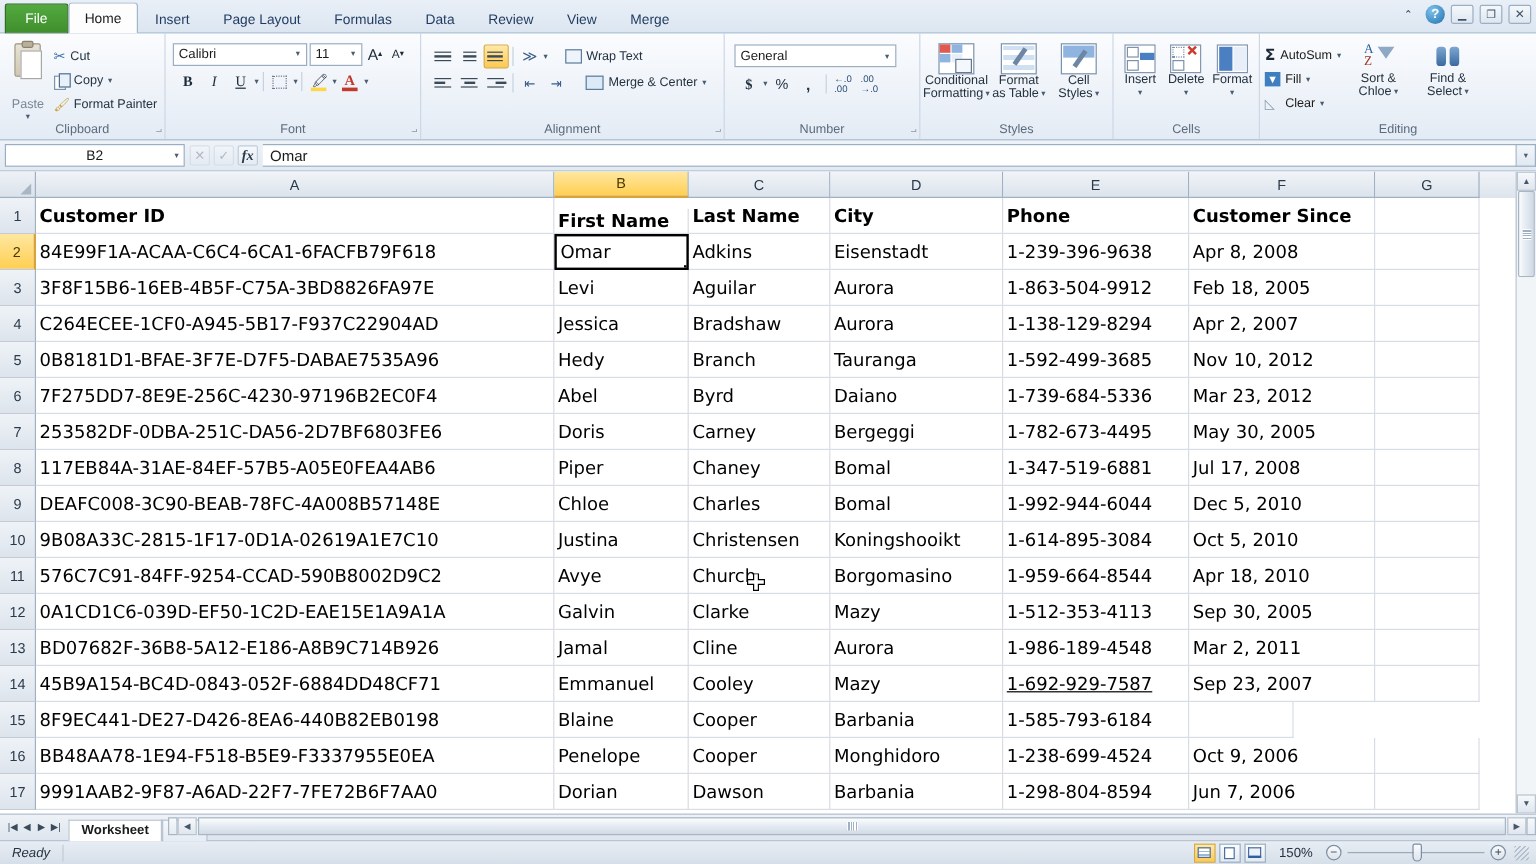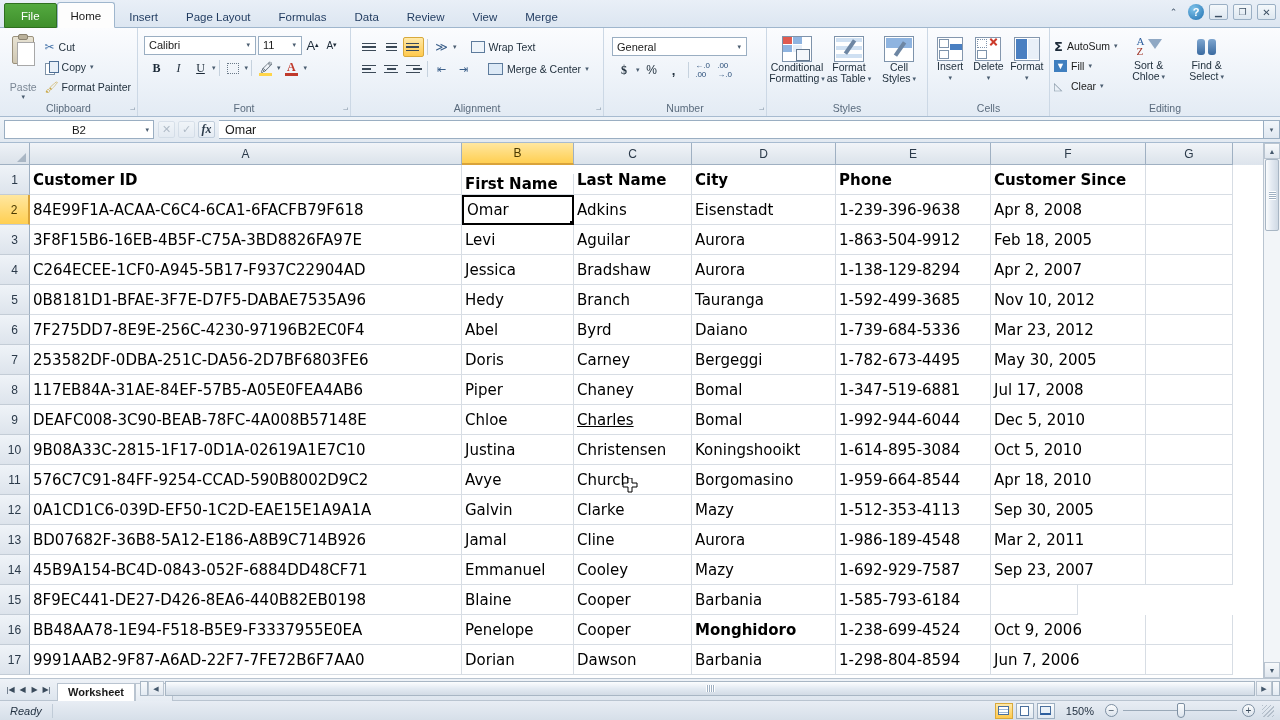--- a/index.html
+++ b/index.html
@@ -657,21 +657,21 @@
           <div class="cell" style="width: 118px;">Chaney</div>
           <div class="cell" style="width: 144px;">Bomal</div>
           <div class="cell" style="width: 155px;">1-347-519-6881</div>
           <div class="cell" style="width: 155px;">Jul 17, 2008</div>
           <div class="cell" style="width: 87px;"></div>
         </div>
         <div class="row">
           <div class="rh">9</div>
           <div class="cell" style="width: 432px;">DEAFC008-3C90-BEAB-78FC-4A008B57148E</div>
           <div class="cell" style="width: 112px;">Chloe</div>
-          <div class="cell" style="width: 118px; text-decoration: underline;">Charles</div>
+          <div class="cell" style="width: 118px;">Charles</div>
           <div class="cell" style="width: 144px;">Bomal</div>
           <div class="cell" style="width: 155px;">1-992-944-6044</div>
           <div class="cell" style="width: 155px;">Dec 5, 2010</div>
           <div class="cell" style="width: 87px;"></div>
         </div>
         <div class="row">
           <div class="rh">10</div>
           <div class="cell" style="width: 432px;">9B08A33C-2815-1F17-0D1A-02619A1E7C10</div>
           <div class="cell" style="width: 112px;">Justina</div>
           <div class="cell" style="width: 118px;">Christensen</div>
@@ -709,39 +709,39 @@
           <div class="cell" style="width: 155px;">1-986-189-4548</div>
           <div class="cell" style="width: 155px;">Mar 2, 2011</div>
           <div class="cell" style="width: 87px;"></div>
         </div>
         <div class="row">
           <div class="rh">14</div>
           <div class="cell" style="width: 432px;">45B9A154-BC4D-0843-052F-6884DD48CF71</div>
           <div class="cell" style="width: 112px;">Emmanuel</div>
           <div class="cell" style="width: 118px;">Cooley</div>
           <div class="cell" style="width: 144px;">Mazy</div>
-          <div class="cell" style="width: 155px;">1-692-929-7587</div>
+          <div class="cell" style="width: 155px; text-decoration: underline;">1-692-929-7587</div>
           <div class="cell" style="width: 155px;">Sep 23, 2007</div>
           <div class="cell" style="width: 87px;"></div>
         </div>
         <div class="row">
           <div class="rh">15</div>
           <div class="cell" style="width: 432px;">8F9EC441-DE27-D426-8EA6-440B82EB0198</div>
           <div class="cell" style="width: 112px;">Blaine</div>
           <div class="cell" style="width: 118px;">Cooper</div>
           <div class="cell" style="width: 144px;">Barbania</div>
           <div class="cell" style="width: 155px;">1-585-793-6184</div>
           <div class="cell" style="width: 87px;"></div>
         </div>
         <div class="row">
           <div class="rh">16</div>
           <div class="cell" style="width: 432px;">BB48AA78-1E94-F518-B5E9-F3337955E0EA</div>
           <div class="cell" style="width: 112px;">Penelope</div>
           <div class="cell" style="width: 118px;">Cooper</div>
-          <div class="cell" style="width: 144px; font-weight: bold;">Monghidoro</div>
+          <div class="cell" style="width: 144px;">Monghidoro</div>
           <div class="cell" style="width: 155px;">1-238-699-4524</div>
           <div class="cell" style="width: 155px;">Oct 9, 2006</div>
           <div class="cell" style="width: 87px;"></div>
         </div>
         <div class="row">
           <div class="rh">17</div>
           <div class="cell" style="width: 432px;">9991AAB2-9F87-A6AD-22F7-7FE72B6F7AA0</div>
           <div class="cell" style="width: 112px;">Dorian</div>
           <div class="cell" style="width: 118px;">Dawson</div>
           <div class="cell" style="width: 144px;">Barbania</div>

